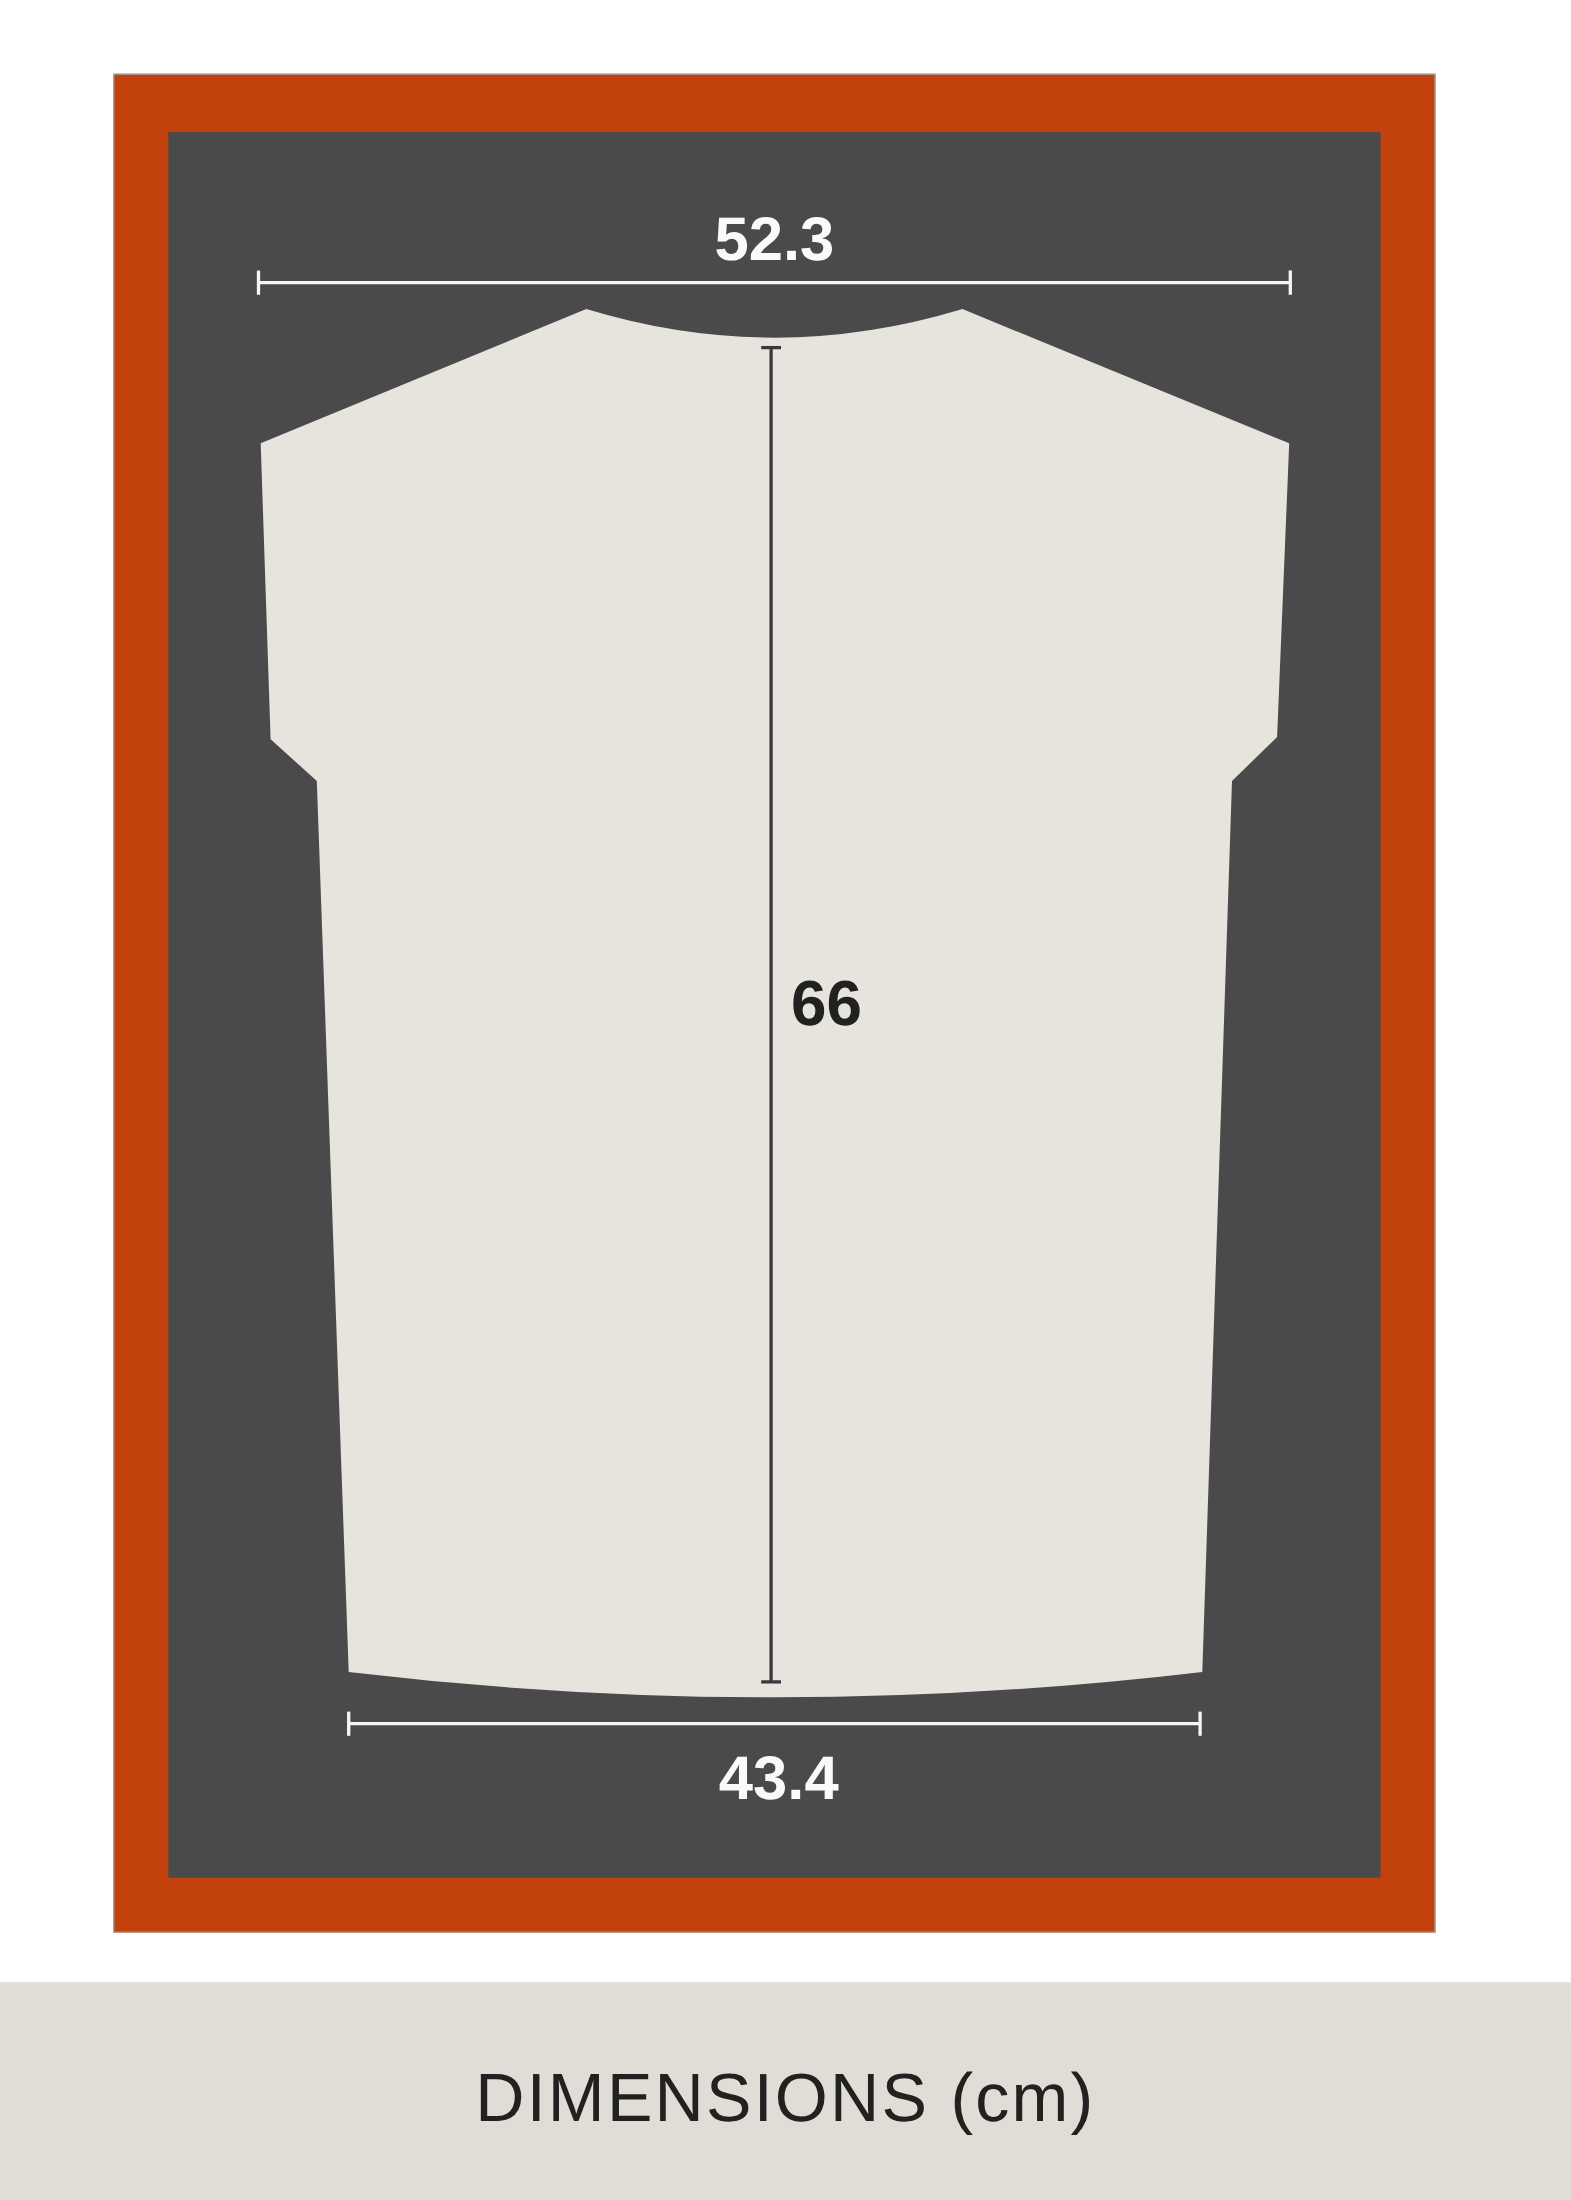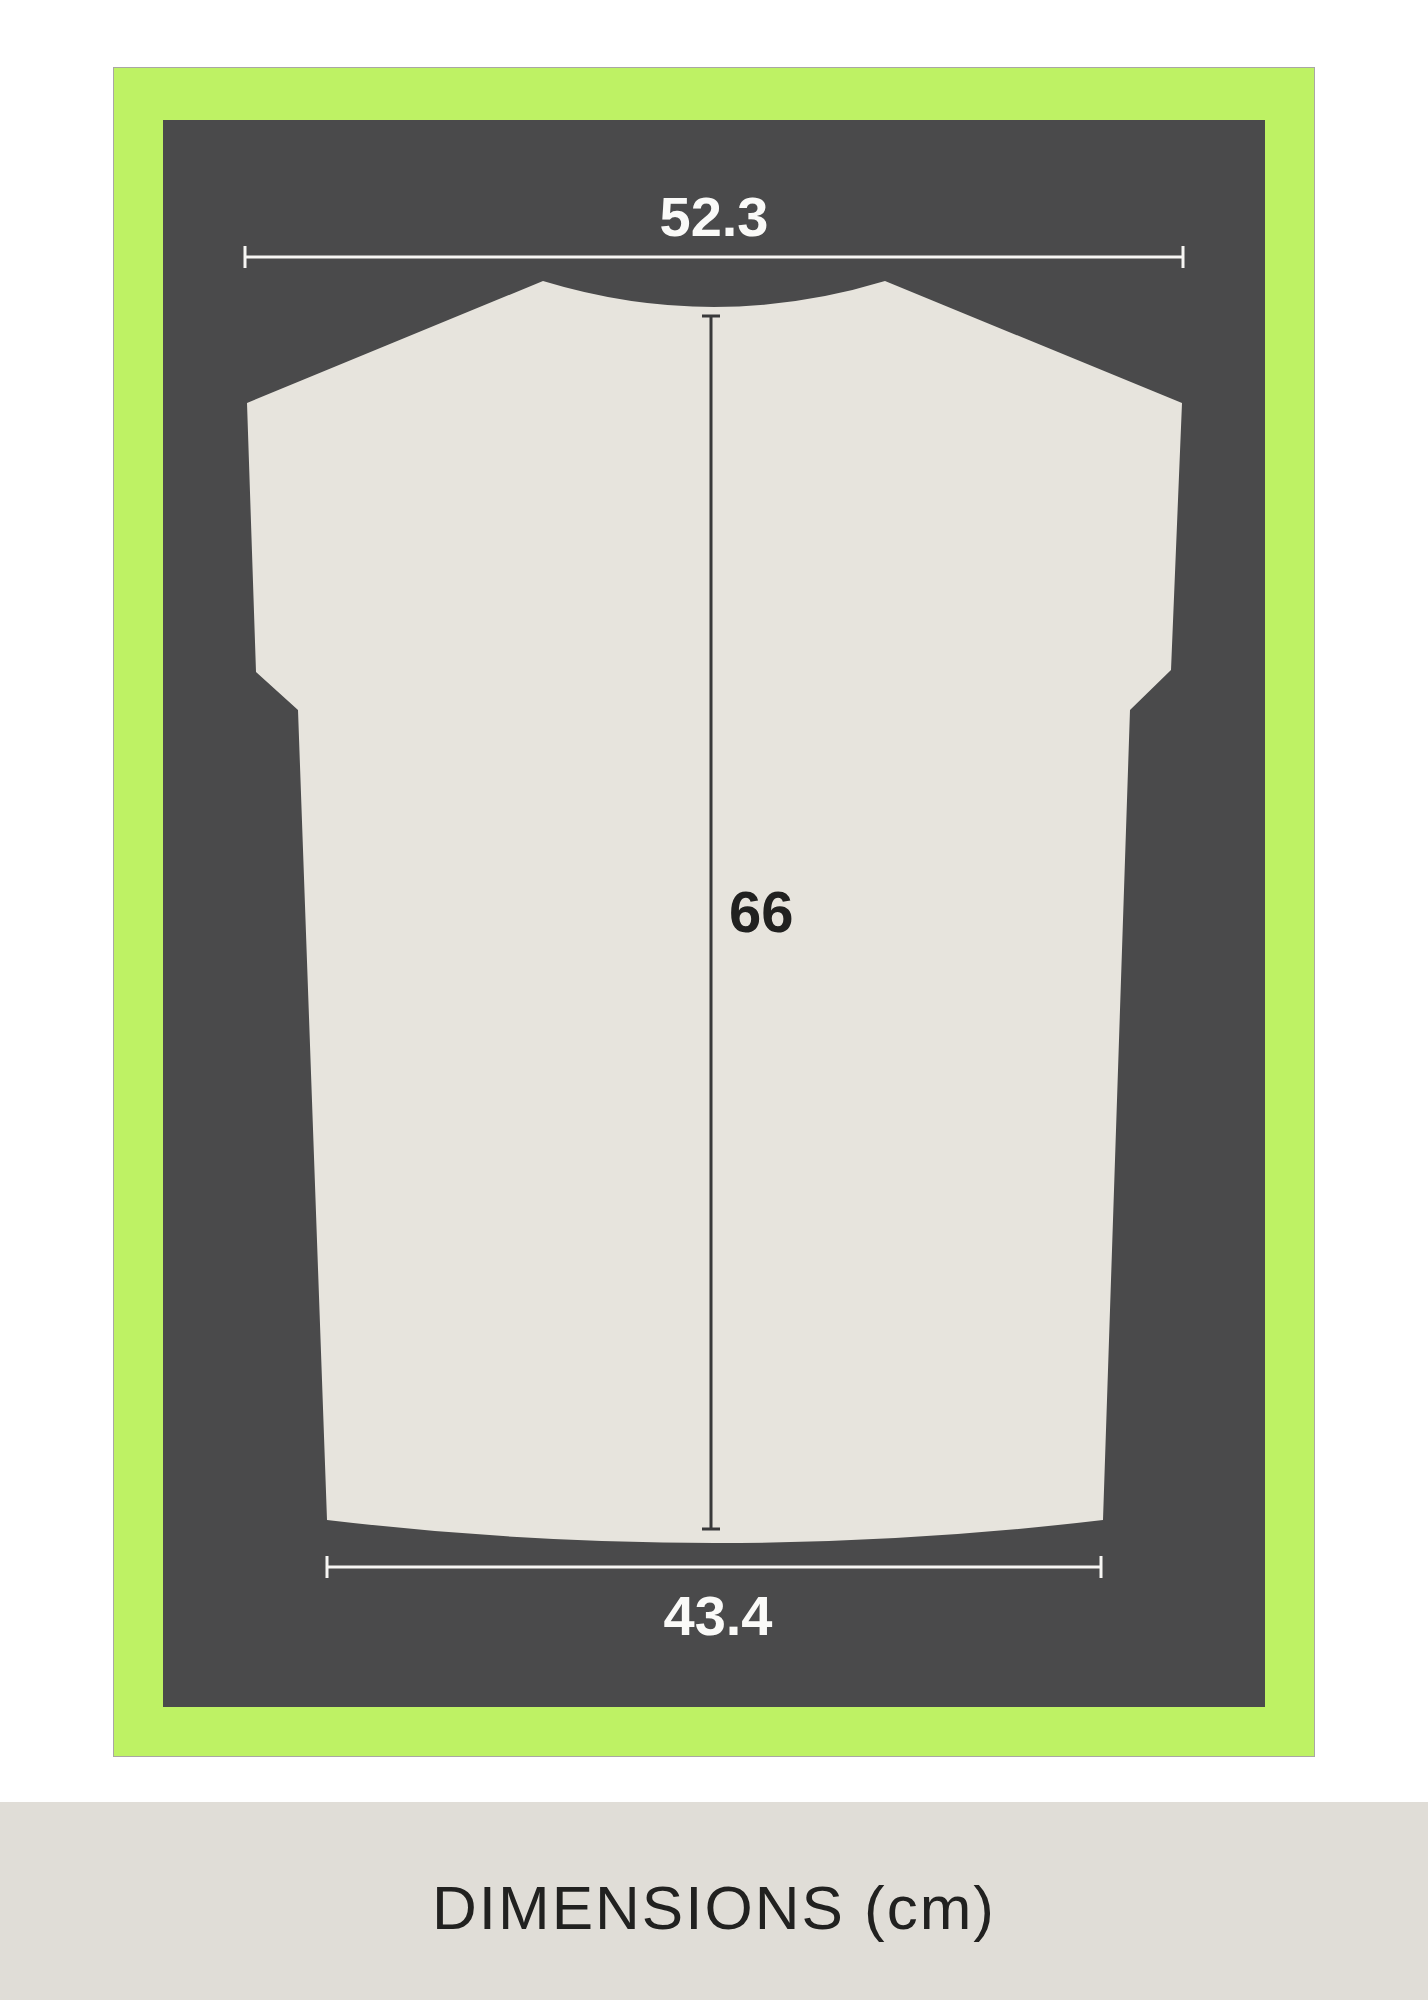--- a/index.html
+++ b/index.html
@@ -10,22 +10,22 @@
     --dark_line:#39393a;
     --text_dark:#212120;
     --text_light:#fafaf8;
     --card_border:#a9a7a4;
   }
   *{margin:0;padding:0;box-sizing:border-box;}
   html,body{width:1428px;height:2000px;background:#ffffff;overflow:hidden;
     font-family:"Liberation Sans", sans-serif;}
   .stage{position:relative;width:1428px;height:2000px;}
   .card{
-    position:absolute;left:113px;top:67px;width:1202px;height:1690px;
-    background:#bef264;border:1px solid var(--card_border);text-decoration:underline;
+    position:absolute;left:103px;top:67px;width:1202px;height:1690px;
+    background:#c2410c;border:1px solid var(--card_border);text-decoration:underline;
   }
   .panel{
     position:absolute;left:49px;top:52px;width:1102px;height:1587px;
     background:var(--panel);
   }
   .diagram{display:block;width:1102px;height:1587px;}
   .shirt{fill:var(--shirt);}
   .dim-light{stroke:var(--light_line);stroke-width:3;fill:none;}
   .dim-dark{stroke:var(--dark_line);stroke-width:3;fill:none;}
   .num-light{

